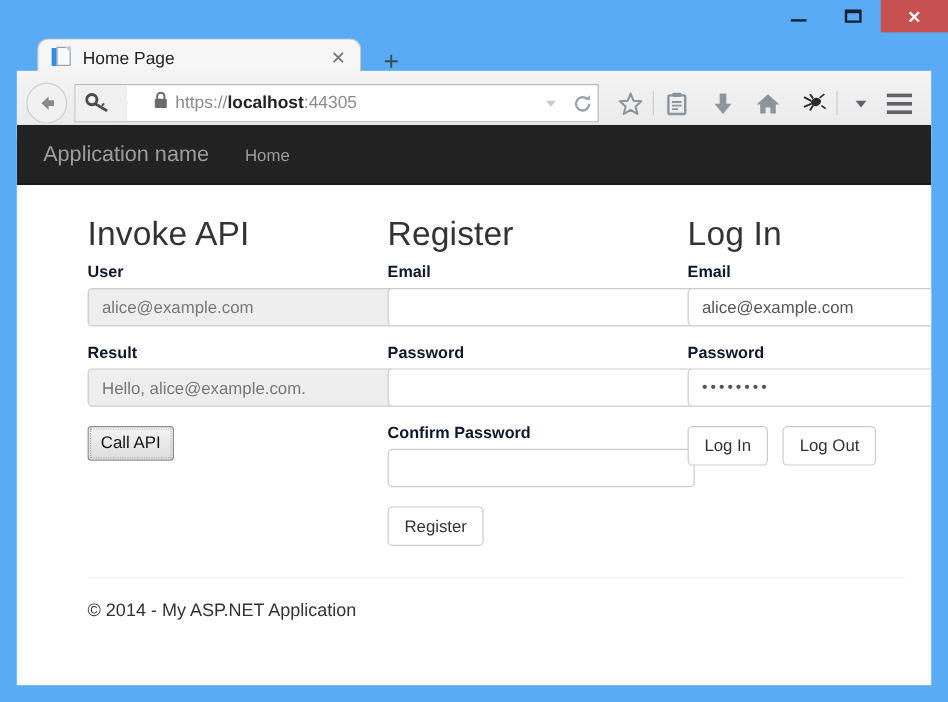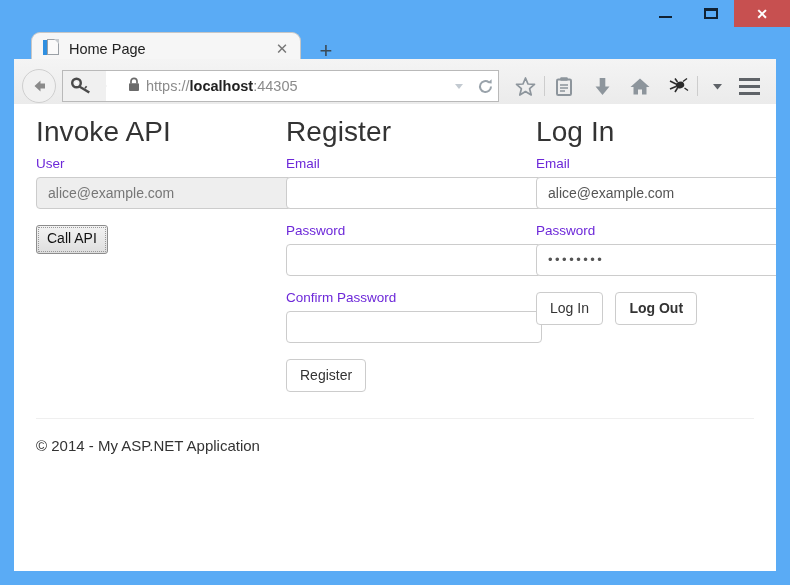--- a/index.html
+++ b/index.html
@@ -278,21 +278,22 @@
     color: #9d9d9d;
     font-size: 18px;
   }
   #nav-home {
     margin-left: 30px;
     color: #9d9d9d;
     font-size: 14px;
   }
 
   #container {
-    padding: 0 22px;
+    padding: 13px 22px;
+    margin-left: 37px;
   }
   #columns {
     display: flex;
     padding-top: 12px;
   }
   .col {
     width: 250px;
     flex: none;
   }
   .col + .col { margin-left: 0; }
@@ -302,22 +303,22 @@
 
   .col h2 {
     margin: 0 0 8px 0;
     font-size: 28px;
     font-weight: normal;
     color: #333;
     letter-spacing: 0.1px;
   }
   .fieldlabel {
     font-size: 13.5px;
-    font-weight: normal;
-    color: #6d28d9;
+    font-weight: bold;
+    color: #0f172a;
     margin-top: 14px;
     margin-bottom: 6px;
   }
   .col h2 + .fieldlabel { margin-top: 8px; }
 
   .input {
     width: 256px;
     height: 32px;
     border: 1px solid #ccc;
     border-radius: 4px;
@@ -361,21 +362,21 @@
     border-radius: 3px;
     background: linear-gradient(#f3f3f3, #dedede);
     color: #111;
     font-size: 14px;
     box-sizing: border-box;
     outline: 1px dotted #999;
     outline-offset: -3px;
     text-align: right;
   }
   .btnrow { margin-top: 16px; }
-  .btnrow .btn-bs + .btn-bs { margin-left: 8px; font-weight: bold; }
+  .btnrow .btn-bs + .btn-bs { margin-left: 8px; }
 
   #footer {
     margin-top: 26px;
     border-top: 1px solid #efefef;
     padding-top: 18px;
   }
   #copyright {
     font-size: 15px;
     color: #333;
   }
@@ -491,30 +492,36 @@
 
     <div id="menubtn">
       <i></i>
         <i></i>
         <i></i>
     </div>
   </div>
 
   <div id="viewport">
 
+    <div id="app-navbar">
+      <span id="brand">Application name</span>
+      <span id="nav-home">Home</span>
+    </div>
 
     <div id="container">
       <div id="columns">
 
         <div class="col">
           <h2>Invoke API</h2>
 
           <div class="fieldlabel">User</div>
           <div class="input readonly">alice@example.com</div>
 
+          <div class="fieldlabel">Result</div>
+          <div class="input readonly">Hello, alice@example.com.</div>
 
           <div class="btnrow">
             <span class="btn-native">Call API</span>
           </div>
         </div>
 
         <div class="col">
           <h2>Register</h2>
 
           <div class="fieldlabel">Email</div>

